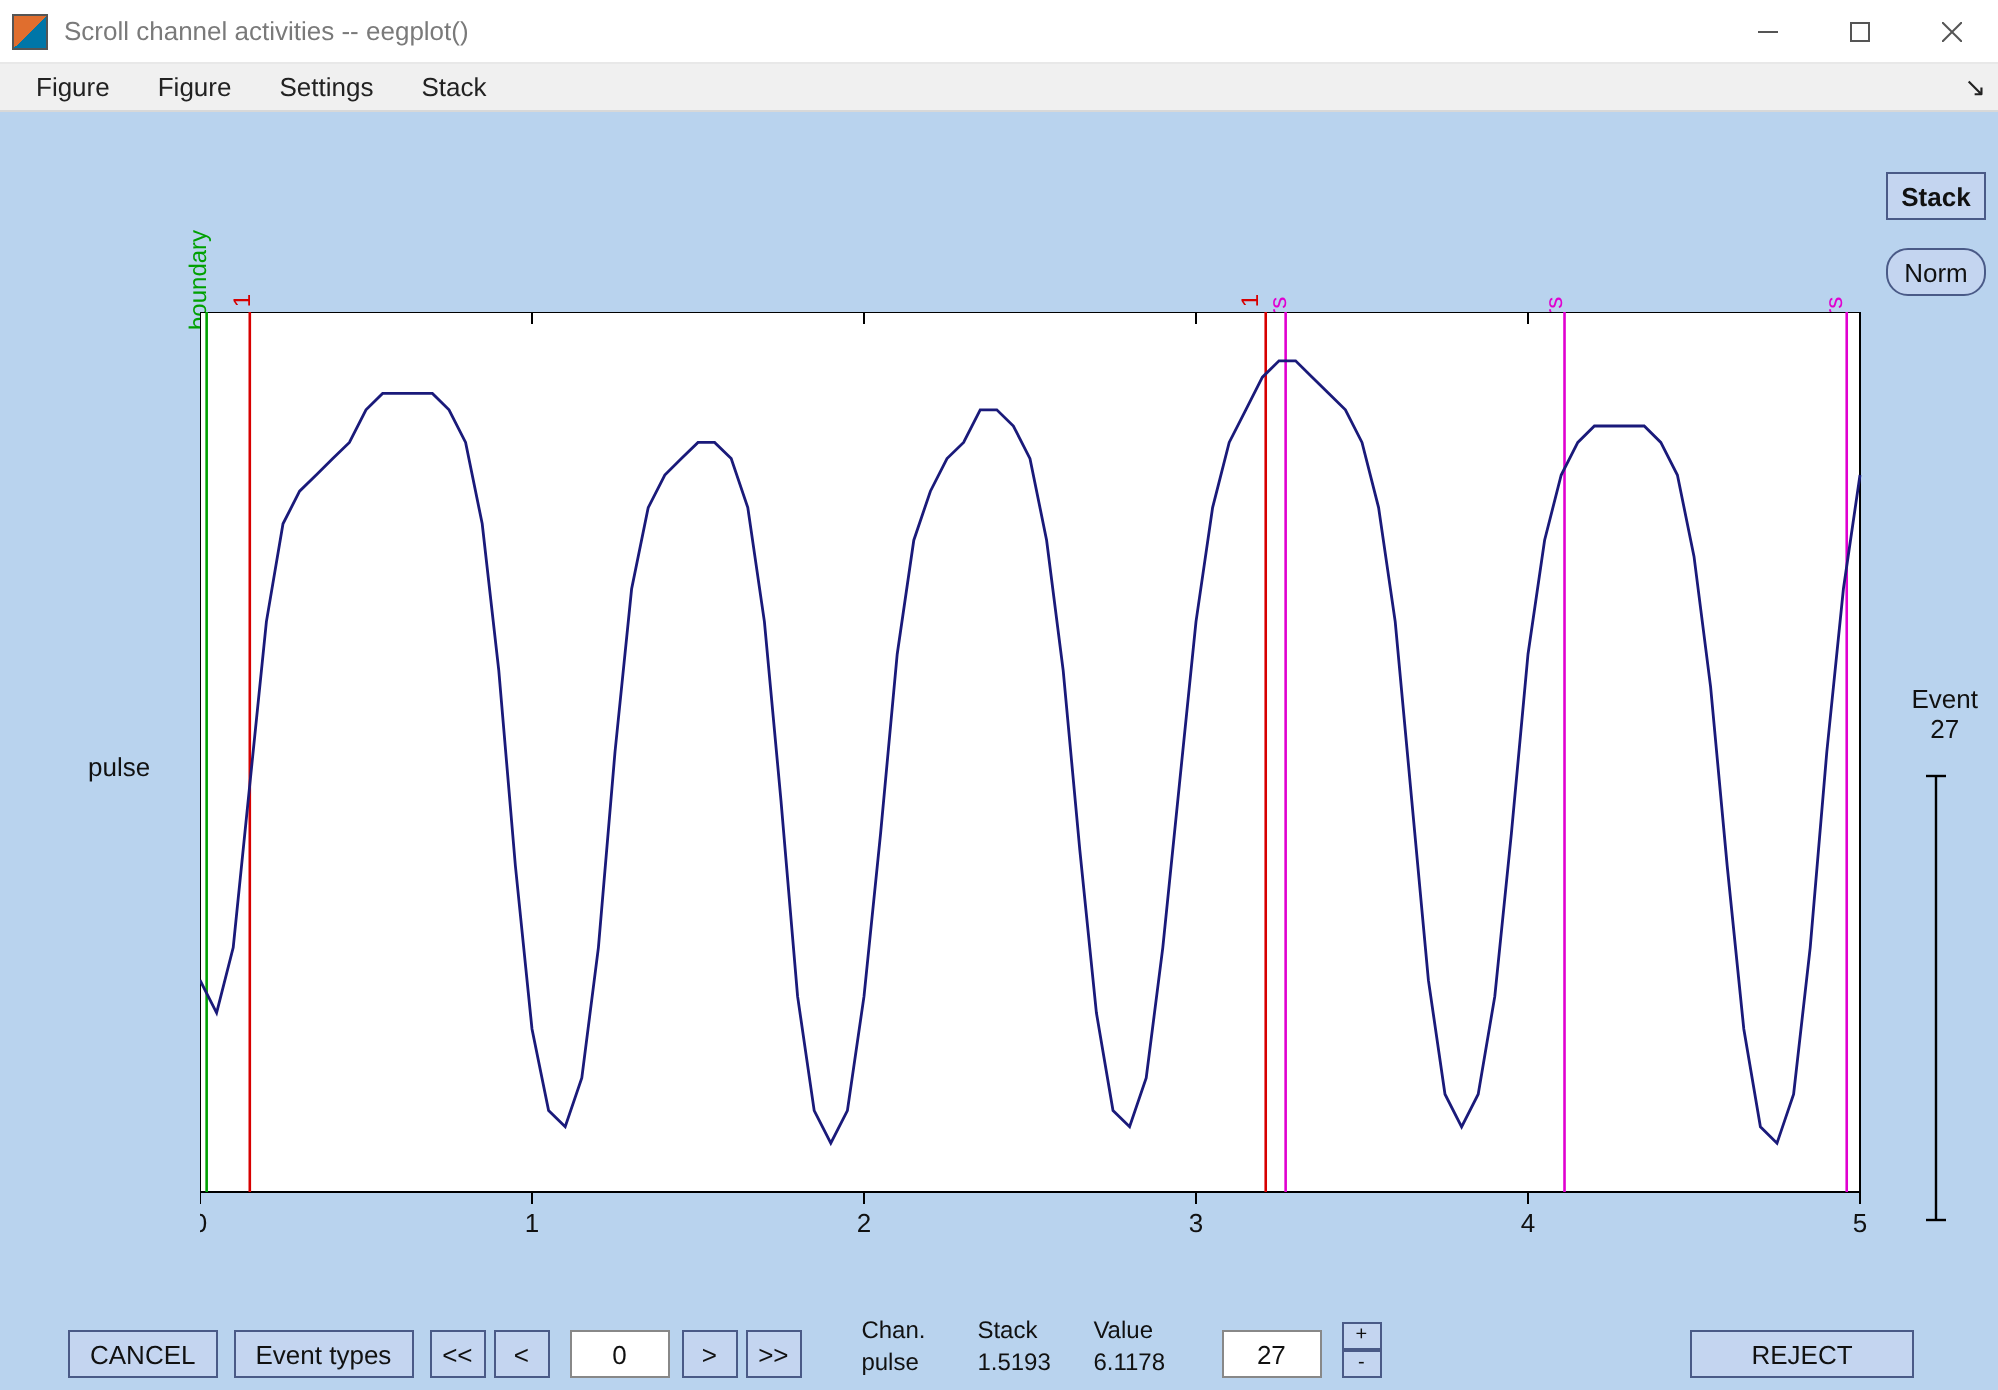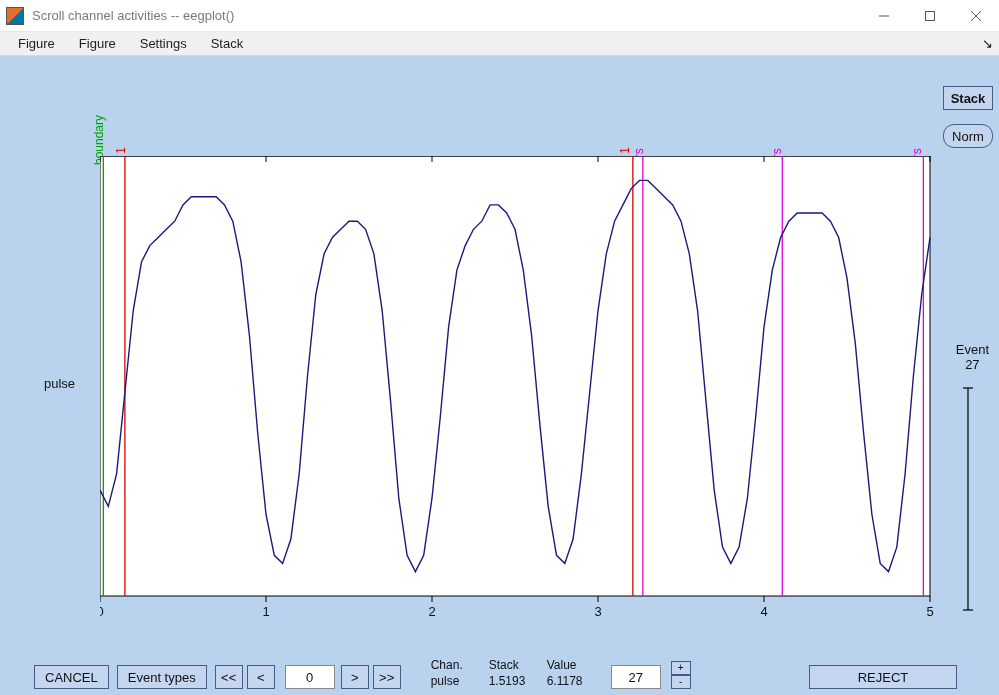--- a/index.html
+++ b/index.html
@@ -73,21 +73,21 @@
     display: flex; align-items: flex-end; padding: 0 34px;
   }
   .btn, .numbox {
     background: #c4d5f0; border: 1px solid #4a5a87;
     font-size: 13px; color: #111; height: 24px;
     display: inline-flex; align-items: center; justify-content: center;
   }
   .btn { padding: 0 10px; margin-right: 8px; }
   .btn.small { width: 28px; padding: 0; margin-right: 4px; }
   .numbox { width: 50px; background: #fff; border: 1px solid #888; margin: 0 6px; }
-  .reject { width: 148px; margin-left: auto; }
+  .reject { width: 112px; margin-left: auto; }
 
   .nav-group { display: inline-flex; align-items: center; margin-right: 12px; }
 
   .info-block { display: inline-flex; flex-direction: column; font-size: 12px; color: #111; margin: 0 14px; line-height: 16px; }
   .info-row { display: flex; gap: 14px; }
   .info-row span { min-width: 44px; text-align: left; }
 
   .updown { display: inline-flex; flex-direction: column; margin-left: 4px; }
   .updown .ud {
     width: 20px; height: 14px; background: #c4d5f0; border: 1px solid #4a5a87;

